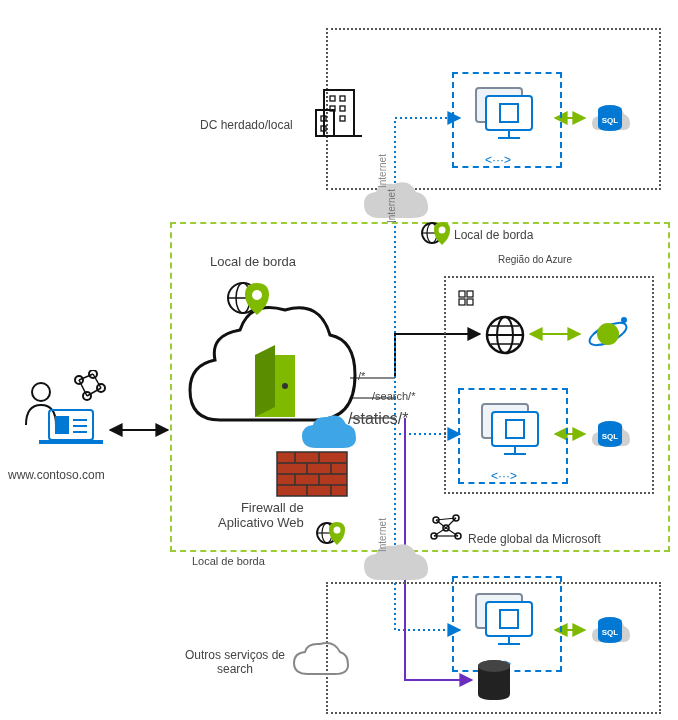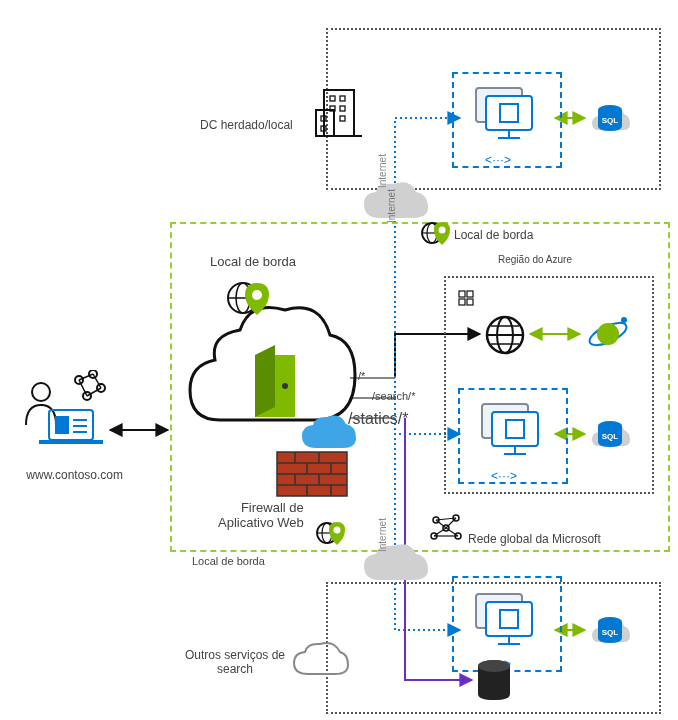--- a/index.html
+++ b/index.html
@@ -70,21 +70,21 @@
     <circle cx="58" cy="10" r="4" fill="none" stroke="#111" stroke-width="2"></circle>
     <circle cx="72" cy="4" r="4" fill="none" stroke="#111" stroke-width="2"></circle>
     <circle cx="80" cy="18" r="4" fill="none" stroke="#111" stroke-width="2"></circle>
     <circle cx="66" cy="26" r="4" fill="none" stroke="#111" stroke-width="2"></circle>
     <line x1="58" y1="10" x2="72" y2="4" stroke="#111" stroke-width="1.5"></line>
     <line x1="72" y1="4" x2="80" y2="18" stroke="#111" stroke-width="1.5"></line>
     <line x1="58" y1="10" x2="66" y2="26" stroke="#111" stroke-width="1.5"></line>
     <line x1="66" y1="26" x2="80" y2="18" stroke="#111" stroke-width="1.5"></line>
   </svg>
 </div>
-<div class="label" style="left:8px; top:468px; width:115px; text-align:right;">www.contoso.com</div>
+<div class="label" style="left:8px; top:468px; width:115px; text-align:left;">www.contoso.com</div>
 
 <div class="box-dashed-green" style="left:170px; top:222px; width:500px; height:330px;"></div>
 
 <div class="label" style="left:210px; top:254px; font-size:13px;">Local de borda</div>
 
 <svg style="position:absolute; left:180px; top:280px; width:180px; height:200px;" viewBox="0 0 180 200">
   <path d="M40,140 Q10,140 10,110 Q10,85 35,80 Q30,55 60,50 Q70,20 105,30 Q140,20 150,55 Q175,60 175,95 Q175,140 135,140 Z" fill="none" stroke="#111" stroke-width="3"></path>
 
   <rect x="75" y="75" width="40" height="62" fill="#7fba00"></rect>
   <polygon points="75,75 95,65 95,127 75,137" fill="#5a8e00"></polygon>

